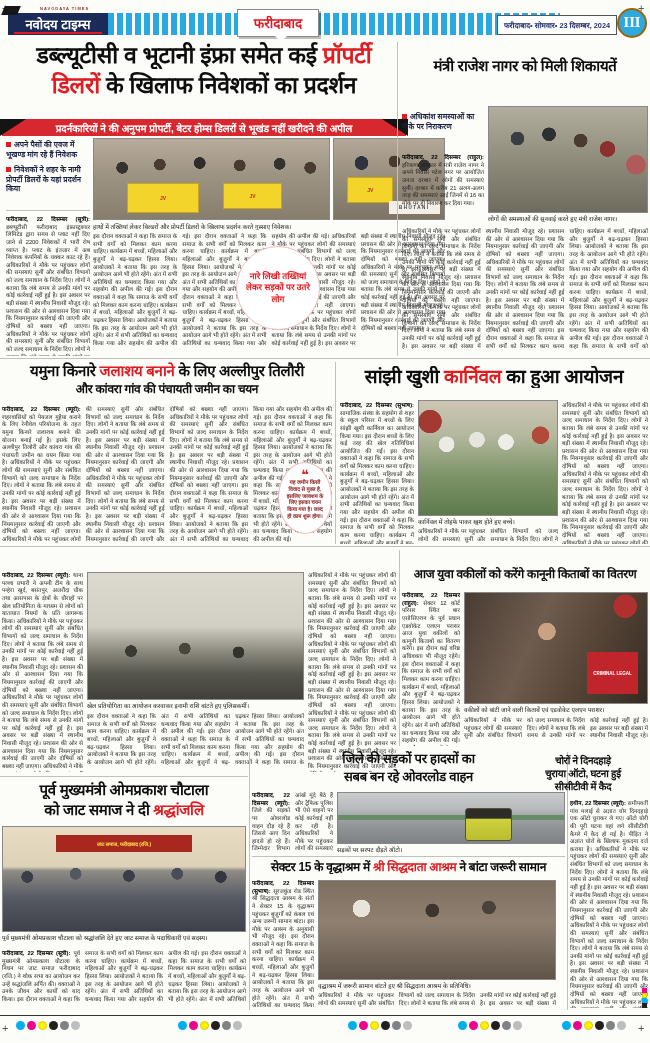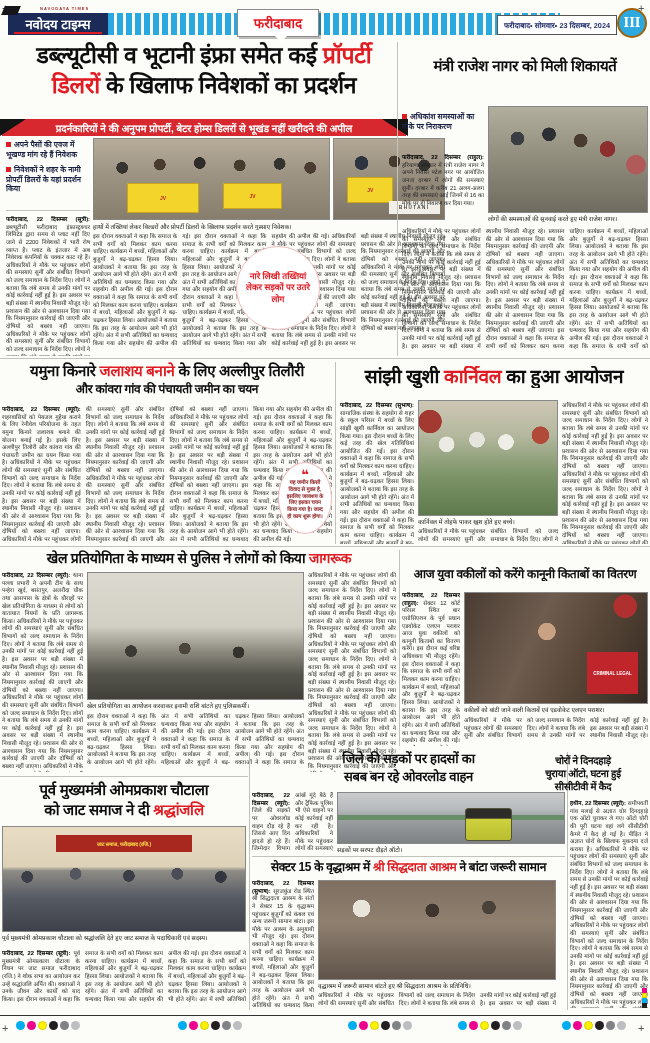--- a/index.html
+++ b/index.html
@@ -212,21 +212,20 @@
   <div class="abs caption" style="left:418px;top:518px;width:140px;">कार्निवल में तोहफे पाकर खुश होते हुए बच्चे।</div>
   <div class="abs body-txt cols2" style="left:418px;top:528px;width:140px;height:16px;">
     <span> अधिकारियों ने मौके पर पहुंचकर लोगों की समस्याएं सुनीं और संबंधित विभागों को जल्द समाधान के निर्देश दिए। लोगों ने बताया कि लंबे समय से उनकी मांगों पर कोई कार्रवाई नहीं हुई है। इस अवसर पर बड़ी संख्या में स्थानीय निवासी मौजूद रहे। प्रशासन की ओर से आश्वासन दिया गया कि नियमानुसार कार्रवाई की जाएगी और दोषियों को बख्शा नहीं जाएगा।</span>
   </div>
   <div class="abs body-txt" style="left:562px;top:402px;width:86px;height:142px;">
     <span> अधिकारियों ने मौके पर पहुंचकर लोगों की समस्याएं सुनीं और संबंधित विभागों को जल्द समाधान के निर्देश दिए। लोगों ने बताया कि लंबे समय से उनकी मांगों पर कोई कार्रवाई नहीं हुई है। इस अवसर पर बड़ी संख्या में स्थानीय निवासी मौजूद रहे। प्रशासन की ओर से आश्वासन दिया गया कि नियमानुसार कार्रवाई की जाएगी और दोषियों को बख्शा नहीं जाएगा।  अधिकारियों ने मौके पर पहुंचकर लोगों की समस्याएं सुनीं और संबंधित विभागों को जल्द समाधान के निर्देश दिए। लोगों ने बताया कि लंबे समय से उनकी मांगों पर कोई कार्रवाई नहीं हुई है। इस अवसर पर बड़ी संख्या में स्थानीय निवासी मौजूद रहे। प्रशासन की ओर से आश्वासन दिया गया कि नियमानुसार कार्रवाई की जाएगी और दोषियों को बख्शा नहीं जाएगा।  अधिकारियों ने मौके पर पहुंचकर लोगों की समस्याएं सुनीं और संबंधित विभागों को जल्द समाधान के निर्देश दिए। लोगों ने बताया कि लंबे समय से उनकी मांगों पर कोई कार्रवाई नहीं हुई है। इस अवसर पर बड़ी संख्या में स्थानीय निवासी मौजूद रहे। प्रशासन की ओर से आश्वासन दिया गया कि नियमानुसार कार्रवाई की जाएगी और दोषियों को बख्शा नहीं जाएगा।</span>
   </div>
 
   <div class="hline" style="left:0;top:546px;width:650px;"></div>
 
-  <div class="abs hl ctr nowrap" style="left:0;top:550px;width:398px;font-size:14px;"><span>खेल प्रतियोगिता के माध्यम से पुलिस ने लोगों को किया </span><span class="red">जागरूक</span></div>
   <div class="abs body-txt" style="left:2px;top:572px;width:81px;height:200px;">
     <b>फरीदाबाद, 22 दिसम्बर (ब्यूरो):</b><span> थाना पल्ला प्रभारी ने अपनी टीम के साथ पन्हेरा खुर्द, बसंतपुर, अजरौंदा चौक तथा आसपास के क्षेत्रों के चौराहों पर खेल प्रतियोगिता के माध्यम से लोगों को यातायात नियमों के प्रति जागरूक किया।</span><span> अधिकारियों ने मौके पर पहुंचकर लोगों की समस्याएं सुनीं और संबंधित विभागों को जल्द समाधान के निर्देश दिए। लोगों ने बताया कि लंबे समय से उनकी मांगों पर कोई कार्रवाई नहीं हुई है। इस अवसर पर बड़ी संख्या में स्थानीय निवासी मौजूद रहे। प्रशासन की ओर से आश्वासन दिया गया कि नियमानुसार कार्रवाई की जाएगी और दोषियों को बख्शा नहीं जाएगा।  अधिकारियों ने मौके पर पहुंचकर लोगों की समस्याएं सुनीं और संबंधित विभागों को जल्द समाधान के निर्देश दिए। लोगों ने बताया कि लंबे समय से उनकी मांगों पर कोई कार्रवाई नहीं हुई है। इस अवसर पर बड़ी संख्या में स्थानीय निवासी मौजूद रहे। प्रशासन की ओर से आश्वासन दिया गया कि नियमानुसार कार्रवाई की जाएगी और दोषियों को बख्शा नहीं जाएगा।  अधिकारियों ने मौके पर पहुंचकर लोगों की समस्याएं सुनीं और संबंधित विभागों को जल्द समाधान के निर्देश दिए। लोगों ने बताया कि लंबे समय से उनकी मांगों पर कोई कार्रवाई नहीं हुई है। इस अवसर पर बड़ी संख्या में स्थानीय निवासी मौजूद रहे। प्रशासन की ओर से आश्वासन दिया गया कि नियमानुसार कार्रवाई की जाएगी और दोषियों को बख्शा नहीं जाएगा।</span>
   </div>
   <div class="photo ph-sports" style="left:87px;top:572px;width:217px;height:128px;"></div>
   <div class="abs caption" style="left:87px;top:702px;width:217px;">खेल प्रतियोगिता का आयोजन करवाकर इनामी राशि बांटते हुए पुलिसकर्मी।</div>
   <div class="abs body-txt cols3" style="left:87px;top:713px;width:217px;height:59px;">
     <span> इस दौरान वक्ताओं ने कहा कि समाज के सभी वर्गों को मिलकर काम करना चाहिए। कार्यक्रम में बच्चों, महिलाओं और बुजुर्गों ने बढ़-चढ़कर हिस्सा लिया। आयोजकों ने बताया कि इस तरह के आयोजन आगे भी होते रहेंगे। अंत में सभी अतिथियों का धन्यवाद किया गया और सहयोग की अपील की गई।  इस दौरान वक्ताओं ने कहा कि समाज के सभी वर्गों को मिलकर काम करना चाहिए। कार्यक्रम में बच्चों, महिलाओं और बुजुर्गों ने बढ़-चढ़कर हिस्सा लिया। आयोजकों ने बताया कि इस तरह के आयोजन आगे भी होते रहेंगे। अंत में सभी अतिथियों का धन्यवाद किया गया और सहयोग की अपील की गई।  इस दौरान वक्ताओं ने कहा कि समाज के सभी वर्गों को मिलकर काम करना चाहिए। कार्यक्रम में बच्चों, महिलाओं और बुजुर्गों ने बढ़-चढ़कर हिस्सा लिया। आयोजकों ने बताया कि इस तरह के आयोजन आगे भी होते रहेंगे। अंत में सभी अतिथियों का धन्यवाद किया गया और सहयोग की अपील की गई।</span>
   </div>
   <div class="abs body-txt" style="left:308px;top:572px;width:88px;height:200px;">
     <span> अधिकारियों ने मौके पर पहुंचकर लोगों की समस्याएं सुनीं और संबंधित विभागों को जल्द समाधान के निर्देश दिए। लोगों ने बताया कि लंबे समय से उनकी मांगों पर कोई कार्रवाई नहीं हुई है। इस अवसर पर बड़ी संख्या में स्थानीय निवासी मौजूद रहे। प्रशासन की ओर से आश्वासन दिया गया कि नियमानुसार कार्रवाई की जाएगी और दोषियों को बख्शा नहीं जाएगा।  अधिकारियों ने मौके पर पहुंचकर लोगों की समस्याएं सुनीं और संबंधित विभागों को जल्द समाधान के निर्देश दिए। लोगों ने बताया कि लंबे समय से उनकी मांगों पर कोई कार्रवाई नहीं हुई है। इस अवसर पर बड़ी संख्या में स्थानीय निवासी मौजूद रहे। प्रशासन की ओर से आश्वासन दिया गया कि नियमानुसार कार्रवाई की जाएगी और दोषियों को बख्शा नहीं जाएगा।  अधिकारियों ने मौके पर पहुंचकर लोगों की समस्याएं सुनीं और संबंधित विभागों को जल्द समाधान के निर्देश दिए। लोगों ने बताया कि लंबे समय से उनकी मांगों पर कोई कार्रवाई नहीं हुई है। इस अवसर पर बड़ी संख्या में स्थानीय निवासी मौजूद रहे। प्रशासन की ओर से आश्वासन दिया गया कि नियमानुसार कार्रवाई की जाएगी और दोषियों को बख्शा नहीं जाएगा।  अधिकारियों ने मौके पर पहुंचकर लोगों की समस्याएं सुनीं और संबंधित विभागों को जल्द समाधान के निर्देश दिए। लोगों ने बताया कि लंबे समय से उनकी मांगों पर कोई कार्रवाई नहीं हुई है। इस अवसर पर बड़ी संख्या में स्थानीय निवासी मौजूद रहे। प्रशासन की ओर से आश्वासन दिया गया कि नियमानुसार कार्रवाई की जाएगी और दोषियों को बख्शा नहीं जाएगा।</span>

